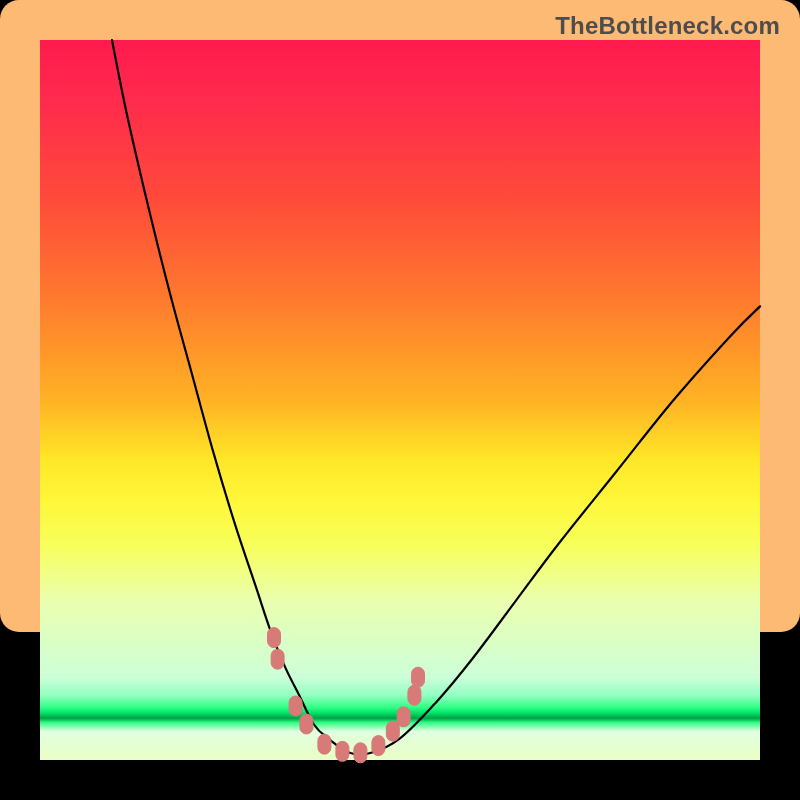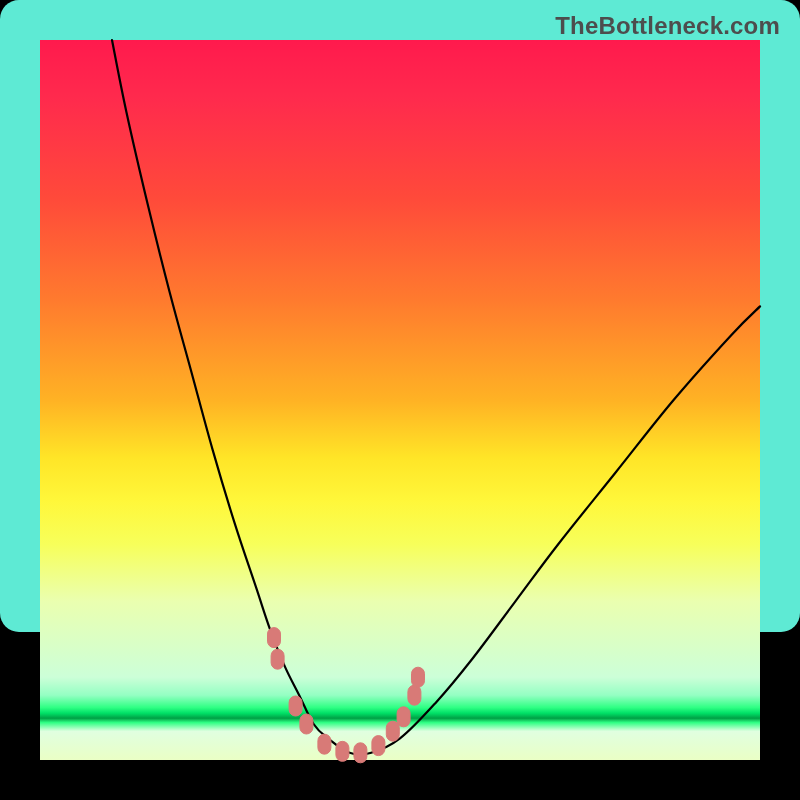--- a/index.html
+++ b/index.html
@@ -9,21 +9,21 @@
     height: 800px;
     background: #000;
     font-family: Arial, Helvetica, sans-serif;
     overflow: hidden;
   }
   .frame {
     position: absolute;
     left: 0; top: 0;
     width: 800px;
     height: 632px;
-    background: #5eead4;
+    background: #fdba74;
     border-radius: 19px;
   }
   
   .plot {
     position: absolute;
     left: 40px;
     top: 40px;
     width: 720px;
     height: 720px;
     

